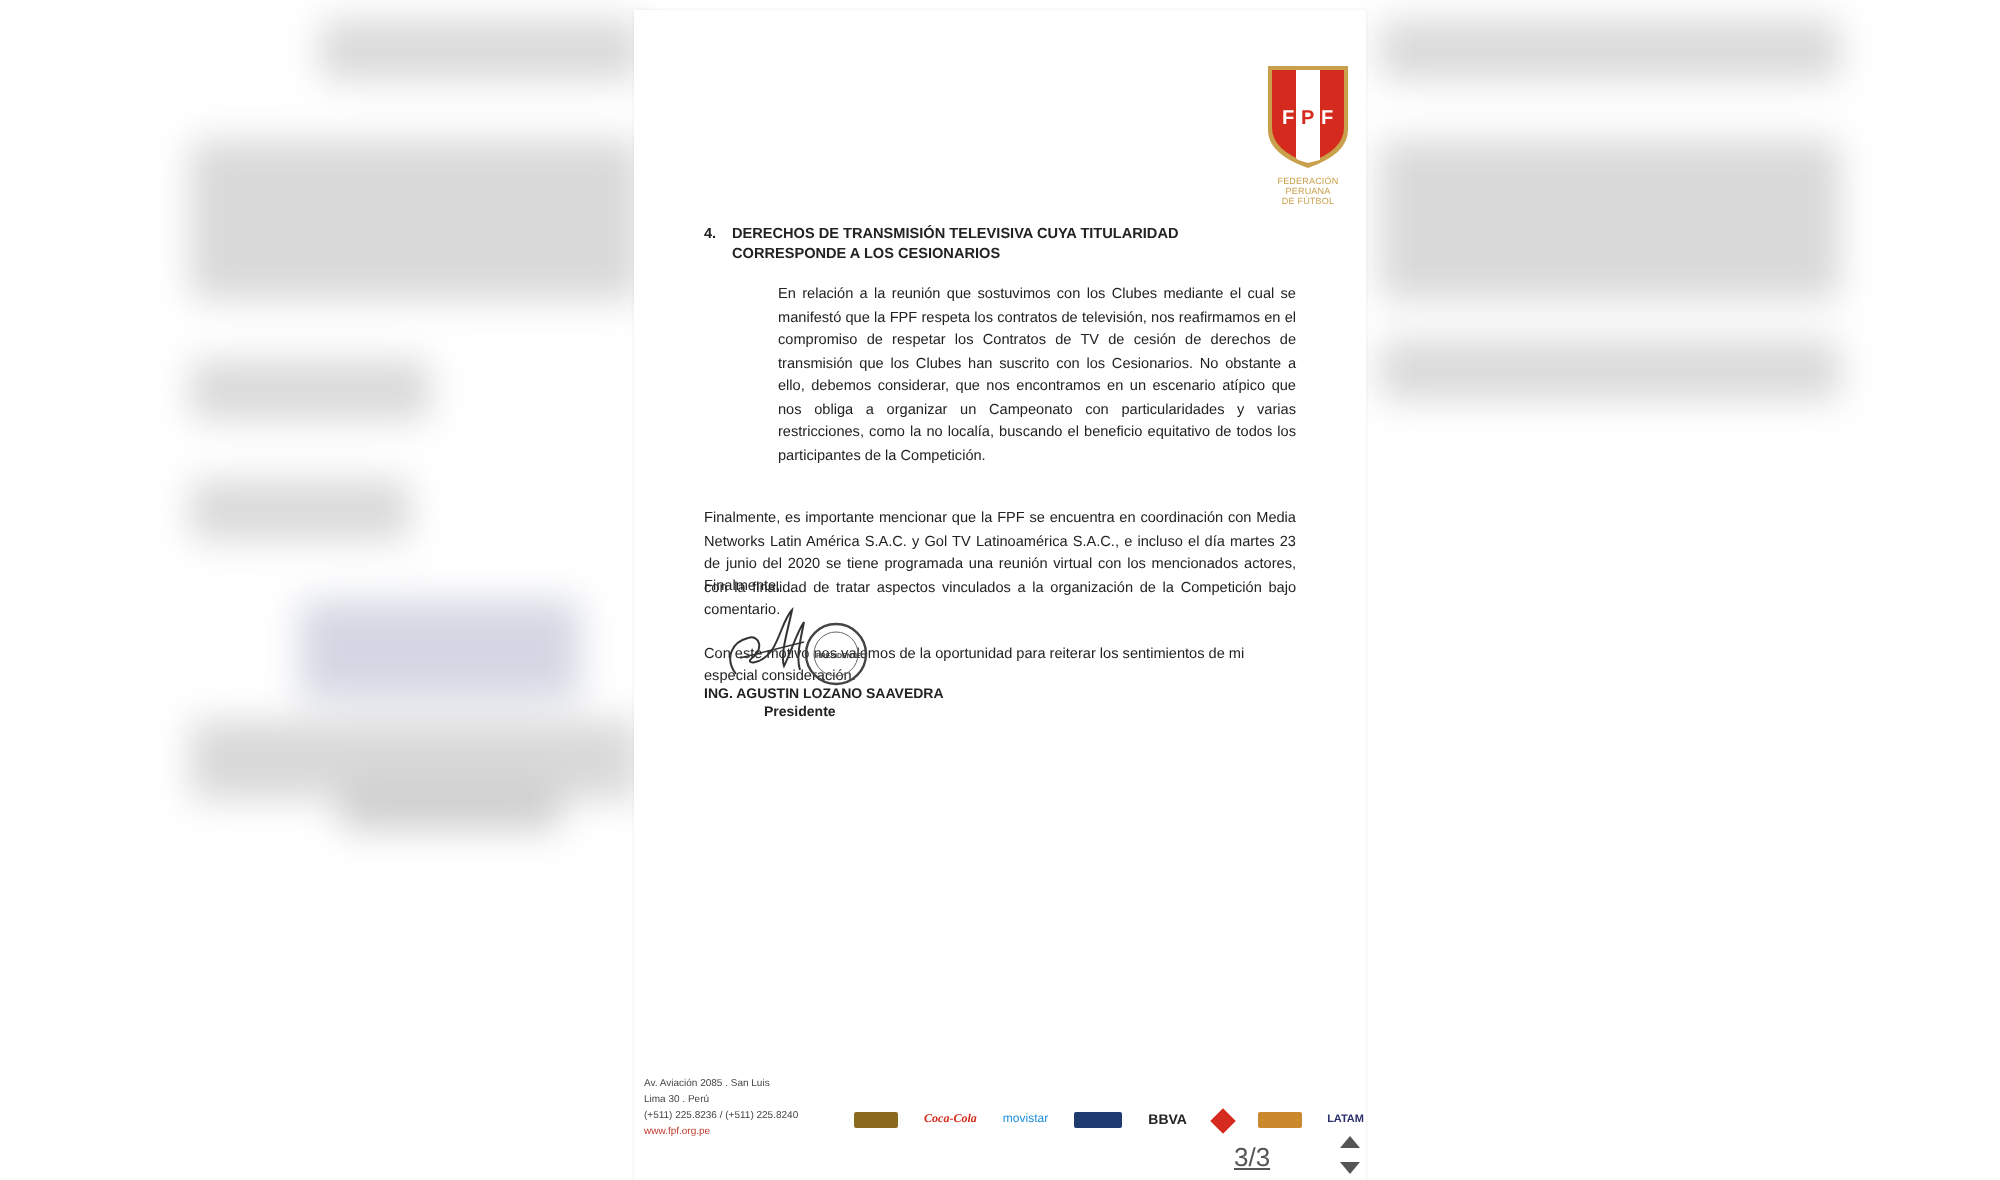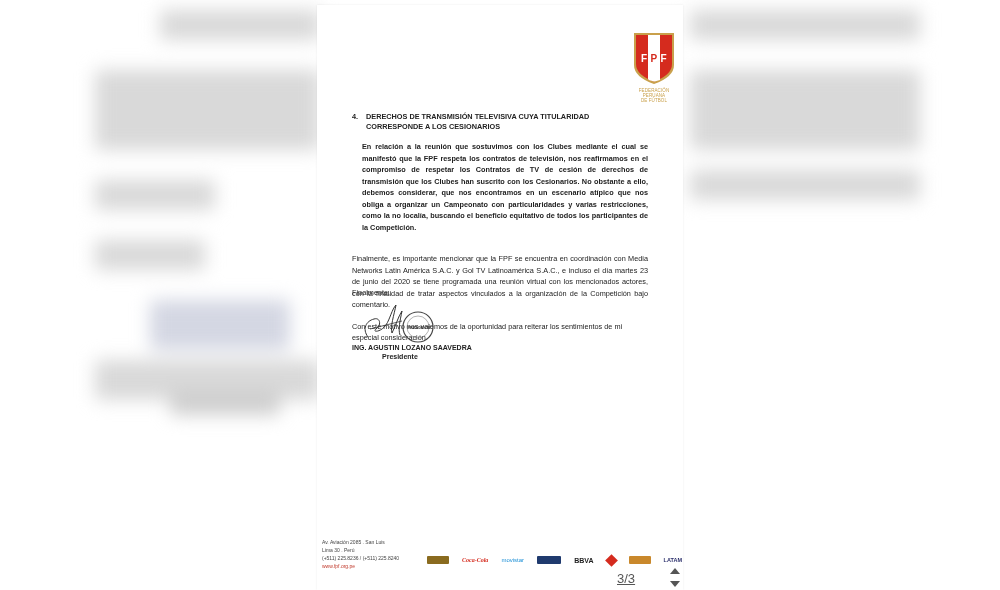--- a/index.html
+++ b/index.html
@@ -15,21 +15,21 @@
 
     .logo { position: absolute; left: 313px; top: 26px; width: 48px; }
     .shield { width: 44px; height: 54px; margin: 0 auto; position: relative; }
     .shield svg { display: block; }
     .logo-caption { font-size: 4.5px; color: #c9a04b; text-align: center; line-height: 5px; margin-top: 3px; letter-spacing: 0.1px; }
 
     .content { position: absolute; left: 35px; top: 107px; width: 296px; color: #222; font-size: 7.3px; line-height: 11.5px; }
     .sec-head { display: flex; font-weight: bold; font-size: 7.3px; line-height: 10px; }
     .sec-num { width: 14px; flex: none; }
     .sec-title { flex: 1; }
-    .indent-para { margin-left: 10px; margin-top: 9px; text-align: justify; font-weight: bold; }
+    .indent-para { margin-left: 37px; margin-top: 9px; text-align: justify; }
     .para { margin-top: 20px; text-align: justify; }
     .closing { margin-top: 10px; }
 
     .sign-block { position: absolute; left: 35px; top: 283px; width: 160px; color: #222; font-size: 7.3px; }
     .signature-area { position: relative; height: 45px; margin-top: 2px; }
     .signer { font-weight: bold; font-size: 7px; margin-top: 0px; }
     .role { font-weight: bold; font-size: 7px; margin-left: 30px; margin-top: 2px; }
 
     .footer-addr { position: absolute; left: 5px; top: 533px; font-size: 5px; line-height: 8px; color: #444; }
     .footer-addr .web { color: #c0392b; }

